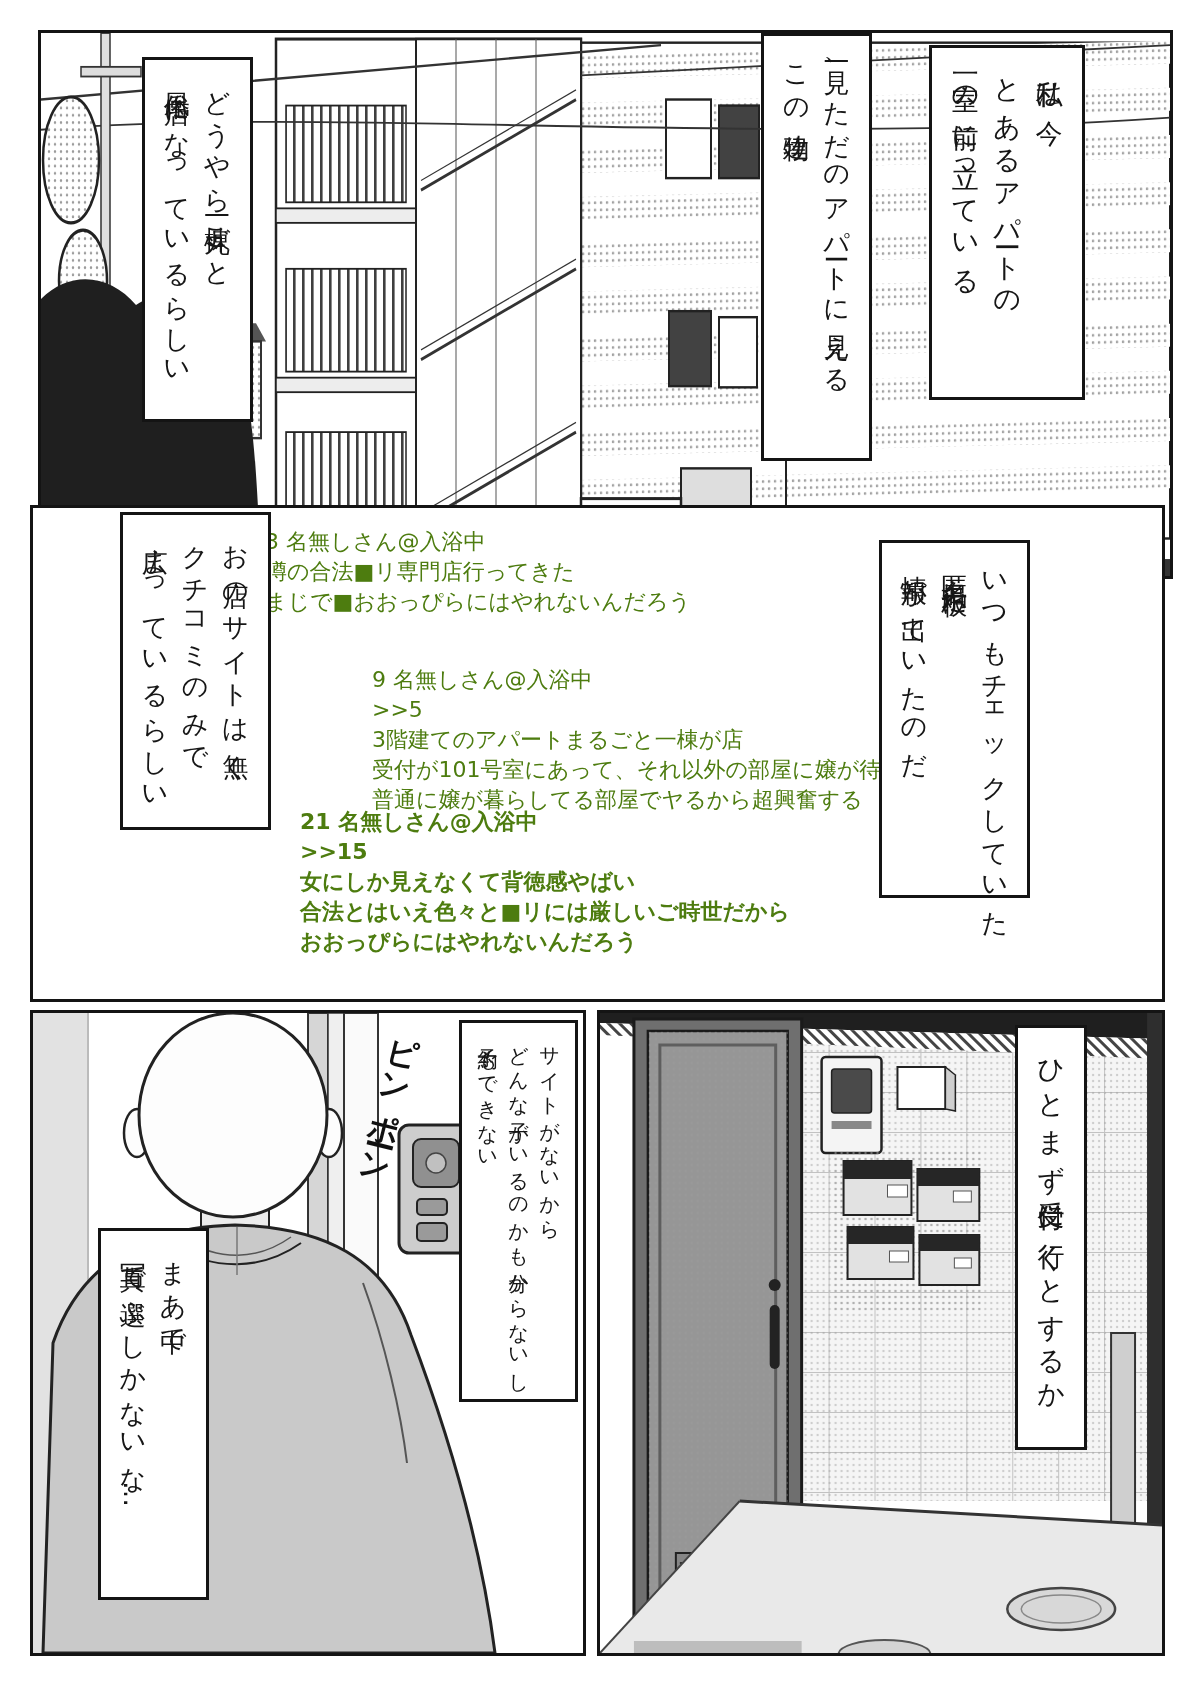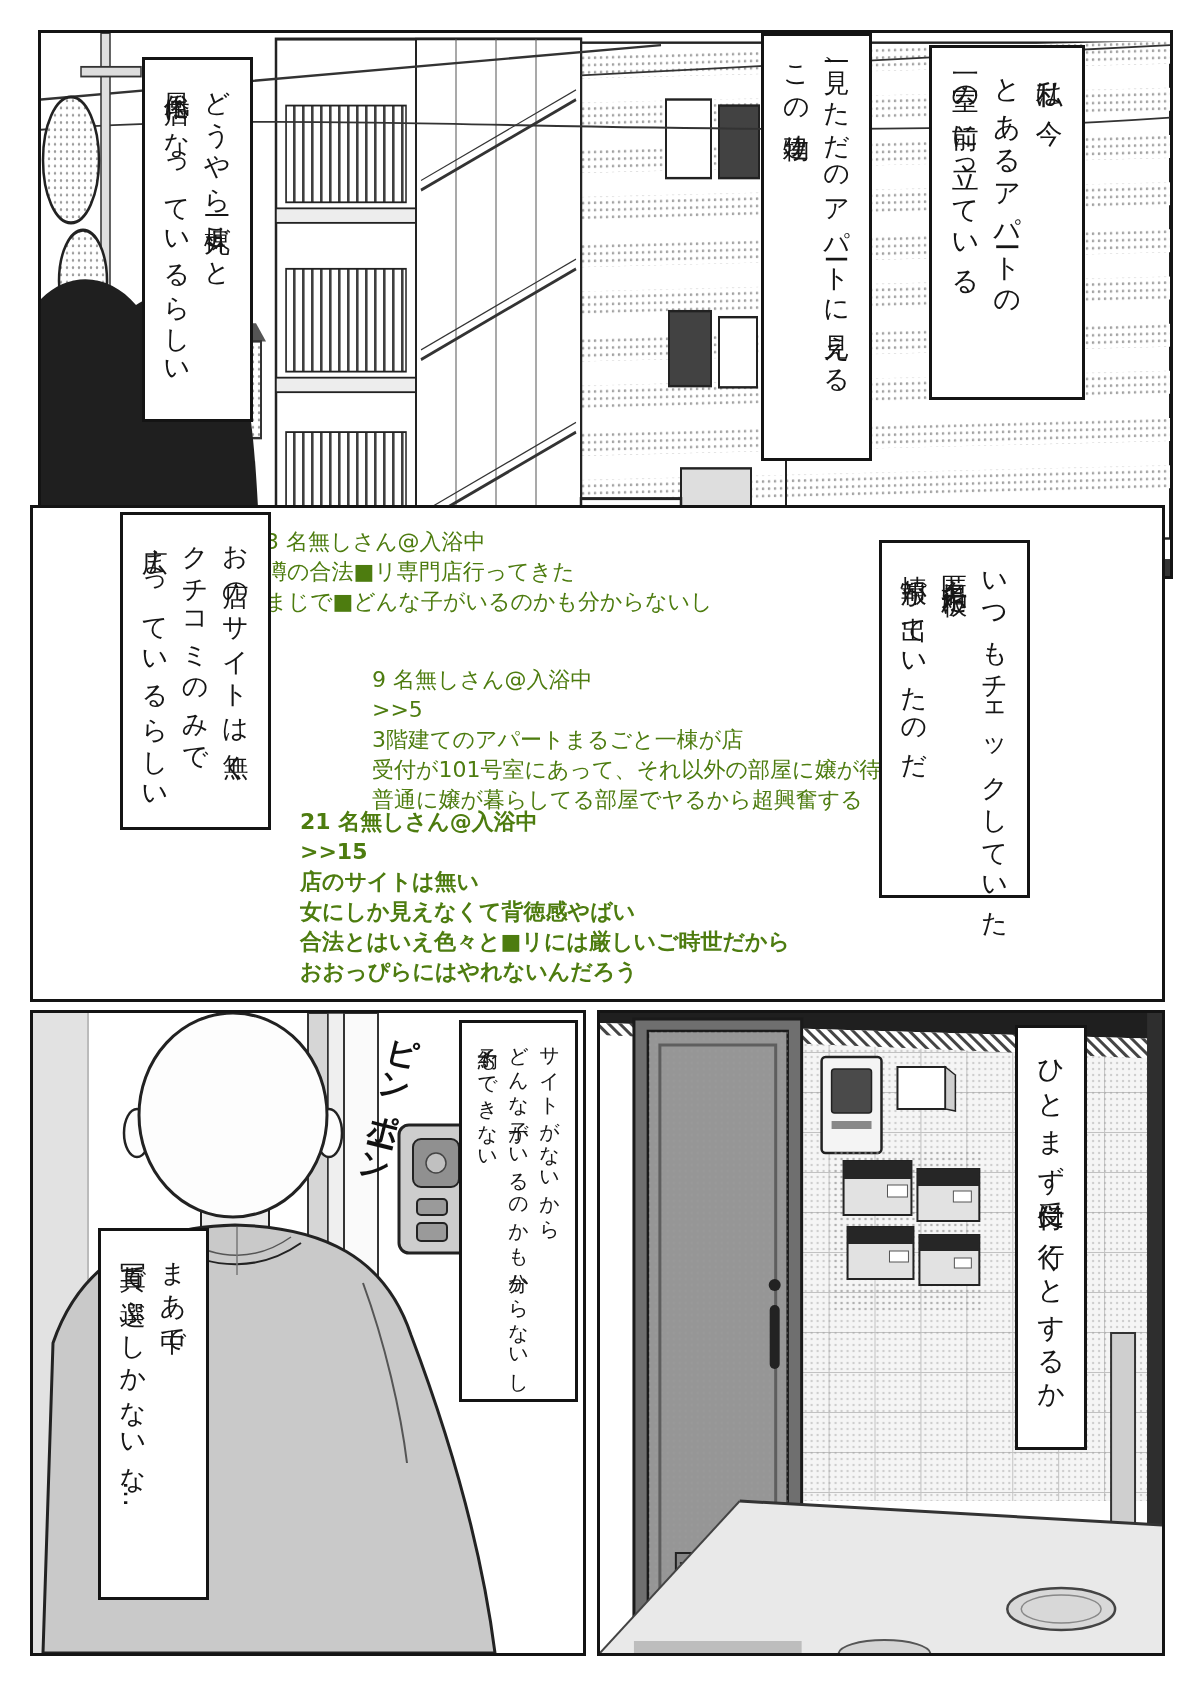--- a/index.html
+++ b/index.html
@@ -107,33 +107,32 @@
   <div class="vbox" style="left:142px;top:57px;height:365px;font-size:26px;letter-spacing:3px;">
     <div>どうやら一棟丸ごと</div>
     <div>風俗店になっているらしい</div>
   </div>
 
   <section class="panel" style="left:30px;top:505px;width:1135px;height:497px;"></section>
 
   <div class="posts" style="left:265px;top:527px;">
     <div>3 名無しさん@入浴中</div>
     <div>噂の合法■リ専門店行ってきた</div>
-    <div>まじで■どんな子がいるのかも分からないし</div>
+    <div>まじで■おおっぴらにはやれないんだろう</div>
   </div>
   <div class="posts" style="left:372px;top:629px;margin-top:36px;">
     <div>9 名無しさん@入浴中</div>
     <div>&gt;&gt;5</div>
     <div>3階建てのアパートまるごと一棟が店</div>
     <div>受付が101号室にあって、それ以外の部屋に嬢が待機</div>
     <div>普通に嬢が暮らしてる部屋でヤるから超興奮する</div>
   </div>
   <div class="posts" style="left:300px;top:807px;font-weight:bold;">
     <div>21 名無しさん@入浴中</div>
     <div>&gt;&gt;15</div>
-    <div>店のサイトは無い</div>
     <div>女にしか見えなくて背徳感やばい</div>
     <div>合法とはいえ色々と■リには厳しいご時世だから</div>
     <div>おおっぴらにはやれないんだろう</div>
   </div>
 
   <div class="vbox" style="right:165px;top:540px;height:358px;font-size:26px;letter-spacing:4px;">
     <div>いつもチェックしていた</div>
     <div>匿名掲示板に</div>
     <div>情報が出ていたのだ</div>
   </div>

